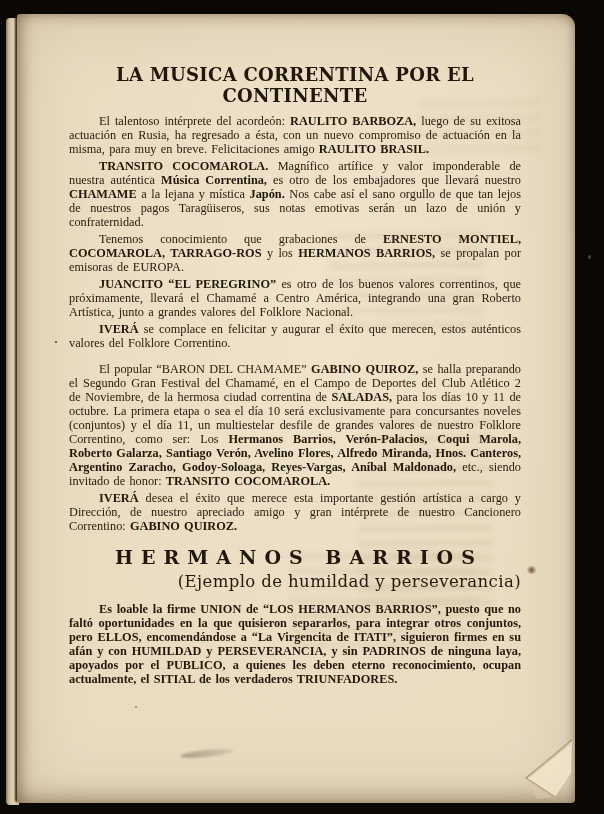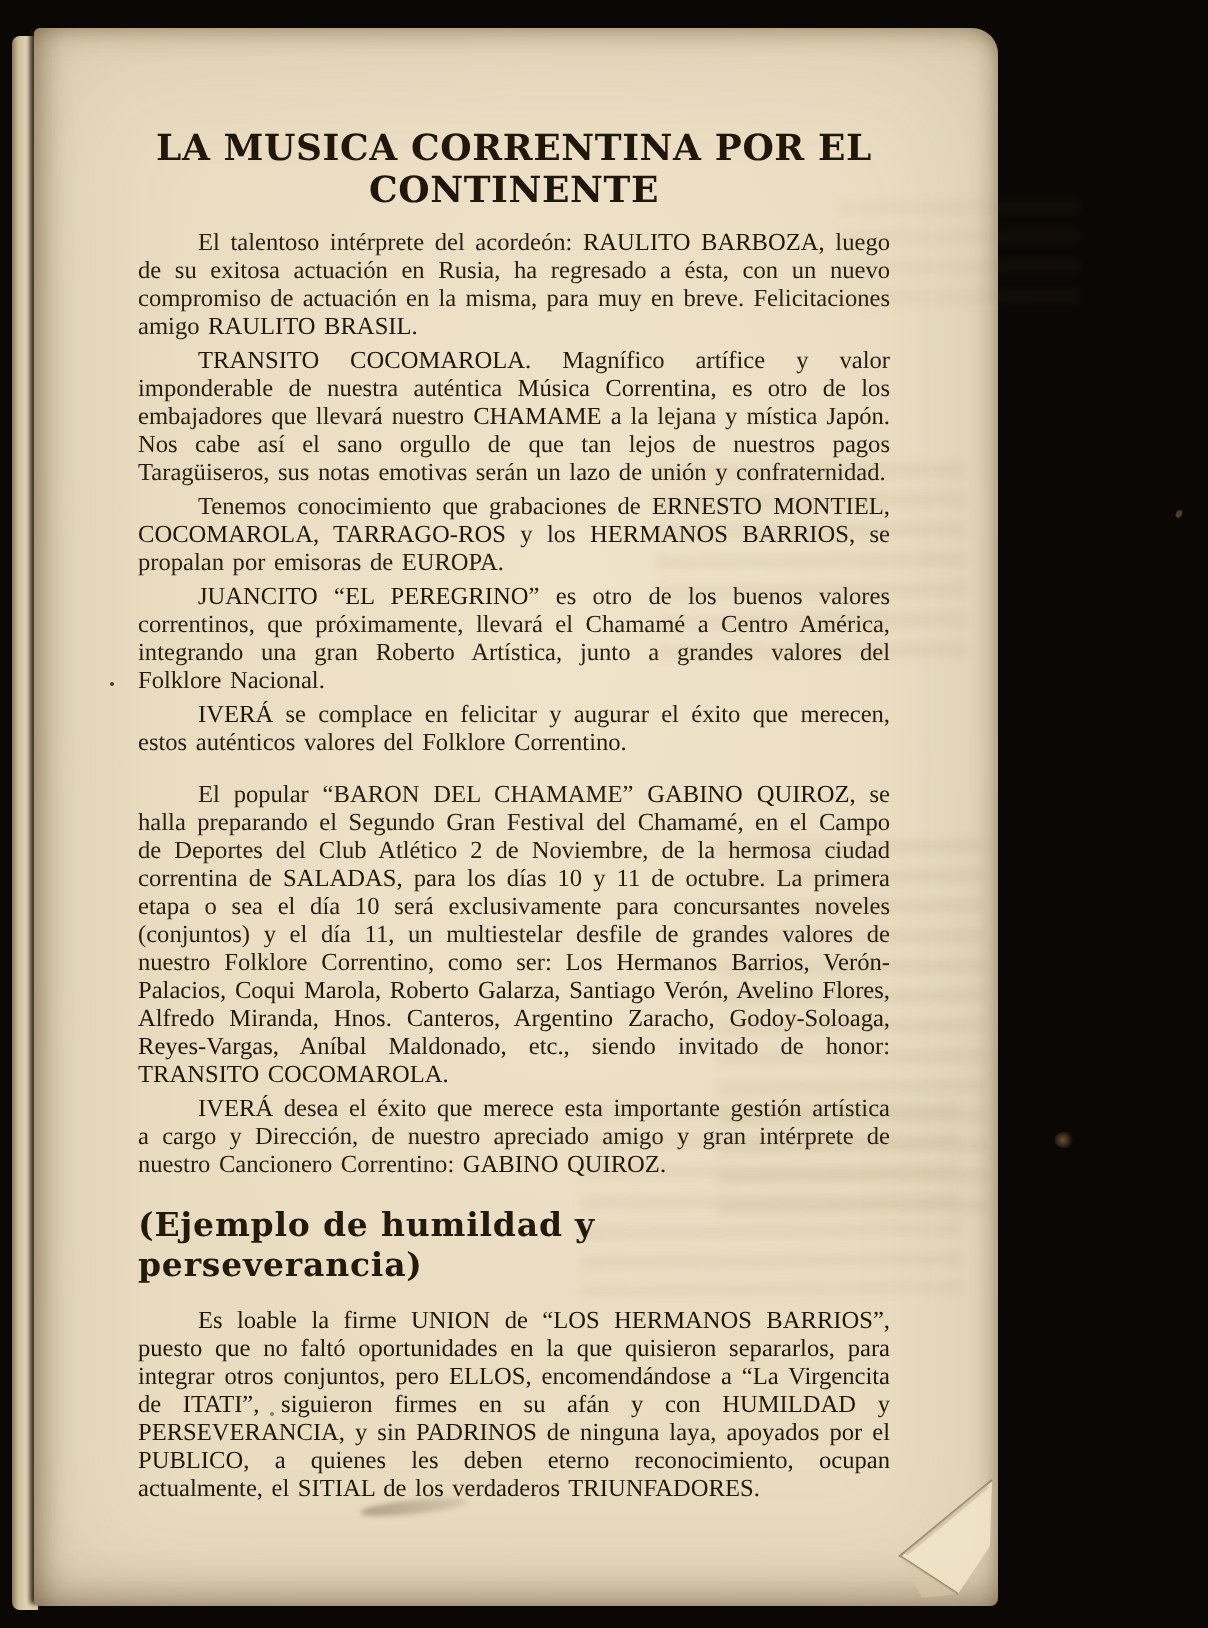--- a/index.html
+++ b/index.html
@@ -14,21 +14,21 @@
     font-family:"Liberation Serif", serif;
   }
   
   .under-page{
     position:absolute;left:6px;top:18px;bottom:9px;width:13px;
     background:linear-gradient(90deg,#8a795c 0,#cdbd9c 3px,#e0d2b2 7px,#d3c3a1 13px);
     border-radius:4px 0 0 4px;
   }
   
   .page{
-    position:absolute;left:17px;top:14px;width:482px;height:789px;
+    position:absolute;left:17px;top:14px;width:558px;height:789px;
     background:
       radial-gradient(ellipse at 55% 38%, rgba(244,233,210,.55) 0%, rgba(0,0,0,0) 60%),
       var(--paper);
     border-radius:3px 13px 4px 3px;
     box-shadow:
       -3px 0 2px -1px rgba(30,20,10,.85),
       inset 10px 0 16px -7px rgba(100,80,50,.55),
       inset -6px 0 10px -6px rgba(100,80,50,.45),
       inset 0 8px 14px -8px rgba(110,90,58,.5),
       inset 0 -14px 22px -10px rgba(95,75,48,.45),
@@ -45,33 +45,33 @@
   h1{
     font-family:"DejaVu Serif", serif;
     font-size:18px;line-height:21px;font-weight:700;
     text-align:center;color:#20170a;
     letter-spacing:.3px;
     margin:0 0 8px 0;
   }
   .sec-3 h1{font-size:19px;letter-spacing:8px;margin-bottom:2px;text-indent:8px;}
   h2{
     font-family:"DejaVu Serif", serif;
-    font-size:16.5px;line-height:20px;font-weight:700;
-    text-align:left;color:#241a0c;
+    font-size:16.5px;line-height:20px;font-weight:400;
+    text-align:right;color:#241a0c;
     letter-spacing:.4px;
     margin:4px 0 10px 0;
   }
   p{
     margin:0 0 3px 0;
     font-size:12.3px;line-height:14px;
     text-align:justify;text-indent:30px;
     word-spacing:1.2px;
     color:var(--ink);
   }
-  p .b{font-weight:400;color:#211809;}
+  p .b{font-weight:700;color:#211809;}
   
   .ghost{
     position:absolute;
     background:repeating-linear-gradient(180deg,
       rgba(148,122,82,.13) 0 7px, rgba(0,0,0,0) 7px 15px);
     filter:blur(2.5px);
     transform:rotate(-.6deg);
     pointer-events:none;
   }
   .ghost-1{left:403px;top:86px;width:120px;height:55px;opacity:.5;}
@@ -118,20 +118,21 @@
       <p><span class="b">JUANCITO “EL PEREGRINO”</span><span> es otro de los buenos valores correntinos, que próximamente, llevará el Chamamé a Centro América, integrando una gran Roberto Artística, junto a grandes valores del Folklore Nacional.</span></p>
       <p><span class="b">IVERÁ</span><span> se complace en felicitar y augurar el éxito que merecen, estos auténticos valores del Folklore Correntino.</span></p>
     </section>
 
     <section class="sec-2">
       <p><span>El popular “BARON DEL CHAMAME” </span><span class="b">GABINO QUIROZ,</span><span> se halla preparando el Segundo Gran Festival del Chamamé, en el Campo de Deportes del Club Atlético 2 de Noviembre, de la hermosa ciudad correntina de </span><span class="b">SALADAS,</span><span> para los días 10 y 11 de octubre. La primera etapa o sea el día 10 será exclusivamente para concursantes noveles (conjuntos) y el día 11, un multiestelar desfile de grandes valores de nuestro Folklore Correntino, como ser: Los </span><span class="b">Hermanos Barrios, Verón-Palacios, Coqui Marola, Roberto Galarza, Santiago Verón, Avelino Flores, Alfredo Miranda, Hnos. Canteros, Argentino Zaracho, Godoy-Soloaga, Reyes-Vargas, Aníbal Maldonado,</span><span> etc., siendo invitado de honor: </span><span class="b">TRANSITO COCOMAROLA.</span></p>
       <p><span class="b">IVERÁ</span><span> desea el éxito que merece esta importante gestión artística a cargo y Dirección, de nuestro apreciado amigo y gran intérprete de nuestro Cancionero Correntino: </span><span class="b">GABINO QUIROZ.</span></p>
     </section>
 
     <section class="sec-3">
+      <h1>HERMANOS BARRIOS</h1>
       <h2>(Ejemplo de humildad y perseverancia)</h2>
       <p><span class="b">Es loable la firme UNION de “LOS HERMANOS BARRIOS”, puesto que no faltó oportunidades en la que quisieron separarlos, para integrar otros conjuntos, pero ELLOS, encomendándose a “La Virgencita de ITATI”, siguieron firmes en su afán y con HUMILDAD y PERSEVERANCIA, y sin PADRINOS de ninguna laya, apoyados por el PUBLICO, a quienes les deben eterno reconocimiento, ocupan actualmente, el SITIAL de los verdaderos TRIUNFADORES.</span></p>
     </section>
 
   </div>
 
   <div class="stain"></div>
   <div class="smudge"></div>
   <div class="speck speck-1"></div>
   <div class="speck speck-2"></div>

